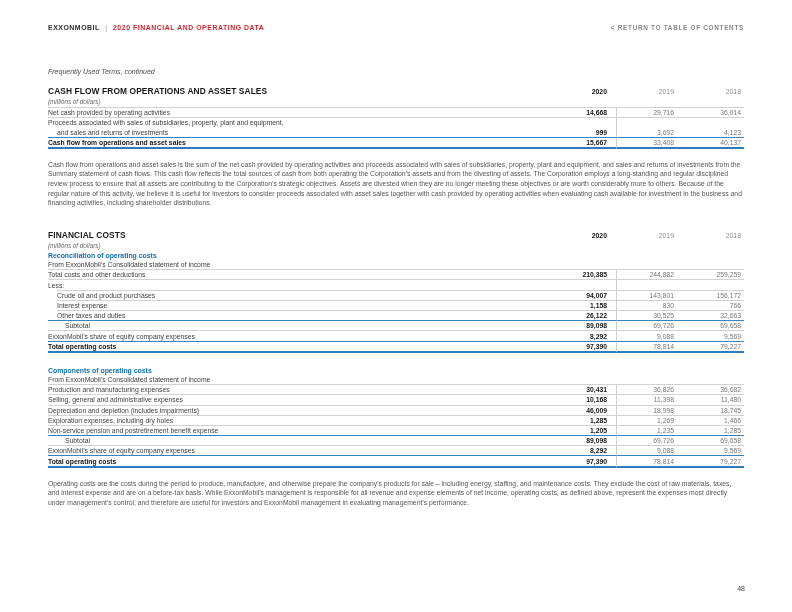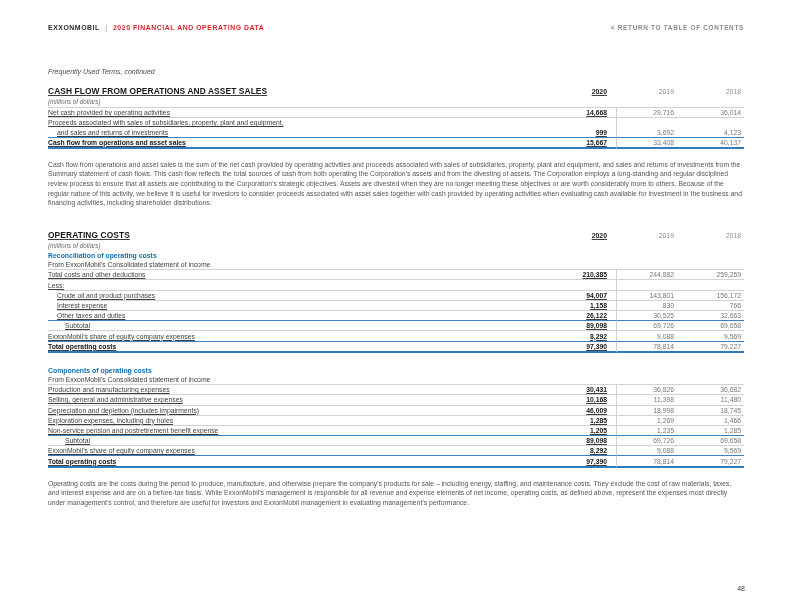--- a/index.html
+++ b/index.html
@@ -14,21 +14,21 @@
   .tb-sep { color:#9a9a9a; font-weight:400; margin:0 3px; }
   .doc-title { color:#d9262e; }
   .return-link { color:#8a8a8a; font-size:6.4px; font-weight:700; letter-spacing:.7px;
     text-decoration:none; }
 
   .subtitle { margin-top:37px; font-size:7px; font-style:italic; color:#4a4a4a; }
 
   
   .trow { display:flex; line-height:7px; }
   .lgrp { flex:1; display:flex; justify-content:space-between; align-items:flex-end;
-    padding:1.1px 9px 1.1px 0;text-decoration:underline; }
+    padding:1.1px 9px 1.1px 0; }
   .rgrp { width:128px; display:flex; padding:1.1px 3px 1.1px 0; }
   .trow.data .rgrp { border-left:1px solid #cfcfcf; }
   .lbl { flex:1; font-size:6.8px; color:#3f3f3f; }
   .v { text-align:right; font-size:6.8px; }
   .v0 { width:66px; font-weight:700; color:#161616; }
   .v1 { flex:1; color:#787878; }
   .v2 { width:67px; color:#787878; }
 
   
   .rule-gray .lgrp, .rule-gray .rgrp { border-top:1px solid #d2d2d2; }
@@ -130,21 +130,21 @@
           </div>
         </div>
       </div>
   </div>
 
   <p class="para">Cash flow from operations and asset sales is the sum of the net cash provided by operating activities and proceeds associated with sales of subsidiaries, property, plant and equipment, and sales and returns of investments from the Summary statement of cash flows. This cash flow reflects the total sources of cash from both operating the Corporation’s assets and from the divesting of assets. The Corporation employs a long-standing and regular disciplined review process to ensure that all assets are contributing to the Corporation’s strategic objectives. Assets are divested when they are no longer meeting these objectives or are worth considerably more to others. Because of the regular nature of this activity, we believe it is useful for investors to consider proceeds associated with asset sales together with cash provided by operating activities when evaluating cash available for investment in the business and financing activities, including shareholder distributions.</p>
 
   <div class="sec-opcosts">
     <div class="trow sec-head">
       <div class="lgrp">
-        <span class="sec-title">OPERATING COSTS</span>
+        <span class="sec-title">FINANCIAL COSTS</span>
         <span class="v v0 yr yr-cur">2020</span>
       </div>
       <div class="rgrp">
         <span class="v v1 yr yr-prev">2019</span>
         <span class="v v2 yr yr-prev">2018</span>
       </div>
     </div>
     <div class="unit-note">(millions of dollars)</div>
 
     <div class="blue-heading">Reconciliation of operating costs</div>

